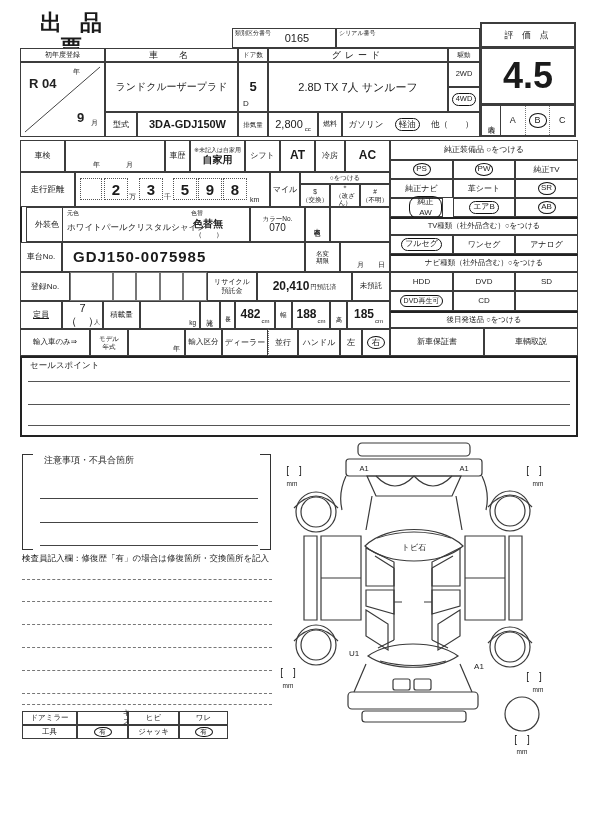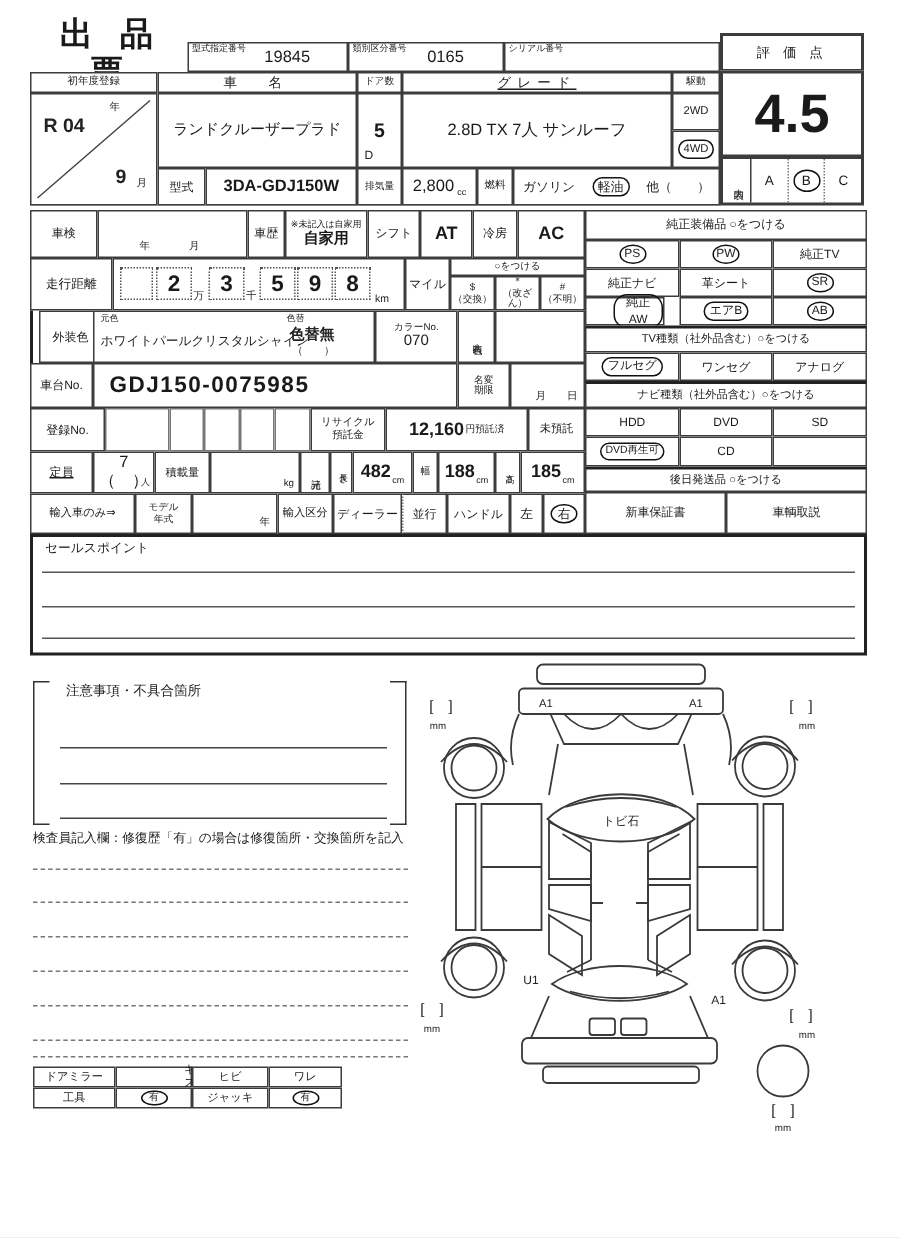--- a/index.html
+++ b/index.html
@@ -30,24 +30,20 @@
   .diagram{position:absolute;left:280px;top:438px;}
   .diagram *{vector-effect:non-scaling-stroke;}
 </style>
 </head>
 <body>
 
 <div class="sheet">
 
   <div class="c nb f22 b" style="left:24px;top:22px;width:100px;height:26px;letter-spacing:6px;">出 品 票</div>
 
-  <div class="c" style="left:125px;top:28px;width:107px;height:20px;">
-    <span class="lab f6" style="left:2px;top:1px;">型式指定番号</span>
-    <span class="f11" style="margin-left:26px;">19845</span>
-  </div>
   <div class="c" style="left:232px;top:28px;width:104px;height:20px;">
     <span class="lab f6" style="left:2px;top:1px;">類別区分番号</span>
     <span class="f11" style="margin-left:26px;">0165</span>
   </div>
   <div class="c" style="left:336px;top:28px;width:144px;height:20px;">
     <span class="lab f6" style="left:2px;top:1px;">シリアル番号</span>
     <span class="f11"></span>
   </div>
 
   <div class="c thick f9" style="left:480px;top:22px;width:96px;height:26px;letter-spacing:3px;">評 価 点</div>
@@ -59,21 +55,21 @@
         <span class="circ">B</span>
       </span>
     <span class="f9 dotl" style="flex:1;height:100%;display:flex;align-items:center;justify-content:center;">C</span>
   </div>
 
   <div class="c thick nb" style="left:20px;top:48px;width:460px;height:89px;border:2px solid #222;"></div>
 
   <div class="c f7" style="left:20px;top:48px;width:85px;height:14px;">初年度登録</div>
   <div class="c f9" style="left:105px;top:48px;width:133px;height:14px;letter-spacing:6px;">車　名</div>
   <div class="c f65" style="left:238px;top:48px;width:30px;height:14px;">ドア数</div>
-  <div class="c f9" style="left:268px;top:48px;width:180px;height:14px;letter-spacing:4px;text-decoration:underline;">グレード</div>
+  <div class="c f9" style="left:268px;top:48px;width:180px;height:14px;letter-spacing:4px;">グレード</div>
   <div class="c f65" style="left:448px;top:48px;width:32px;height:14px;">駆動</div>
 
   <div class="c" style="left:20px;top:62px;width:85px;height:75px;">
     <svg class="lab" style="left:0;top:0;" width="83" height="73">
       <line x1="4" y1="69" x2="79" y2="4" stroke="#444" stroke-width="1"></line>
     </svg>
     <span class="lab f7" style="left:52px;top:5px;">年</span>
     <span class="lab f13 b" style="left:8px;top:14px;">R 04</span>
     <span class="lab f13 b" style="left:56px;top:48px;">9</span>
     <span class="lab f7" style="left:70px;top:56px;">月</span>
@@ -164,21 +160,21 @@
 
   <div class="c f8" style="left:20px;top:272px;width:50px;height:29px;">登録No.</div>
   <div class="c" style="left:70px;top:272px;width:43px;height:29px;border-color:#777;"></div>
   <div class="c" style="left:113px;top:272px;width:23px;height:29px;border-color:#777;"></div>
   <div class="c" style="left:136px;top:272px;width:24px;height:29px;border-color:#777;"></div>
   <div class="c" style="left:160px;top:272px;width:23px;height:29px;border-color:#777;"></div>
   <div class="c" style="left:183px;top:272px;width:24px;height:29px;border-color:#777;"></div>
   <div class="c f7 pre" style="left:207px;top:272px;width:50px;height:29px;">リサイクル
 預託金</div>
   <div class="c" style="left:257px;top:272px;width:95px;height:29px;">
-    <span class="f12 b">12,160</span>
+    <span class="f12 b">20,410</span>
     <span class="f65" style="margin-left:1px;">円預託済</span>
   </div>
   <div class="c f75" style="left:352px;top:272px;width:38px;height:29px;">未預託</div>
 
   <div class="c f8" style="left:20px;top:301px;width:42px;height:28px;text-decoration:underline;">定員</div>
   <div class="c" style="left:62px;top:301px;width:41px;height:28px;">
     <span class="f11">7（　）</span>
     <span class="lab f6" style="right:2px;bottom:2px;left:auto;">人</span>
   </div>
   <div class="c f75" style="left:103px;top:301px;width:37px;height:28px;">積載量</div>

